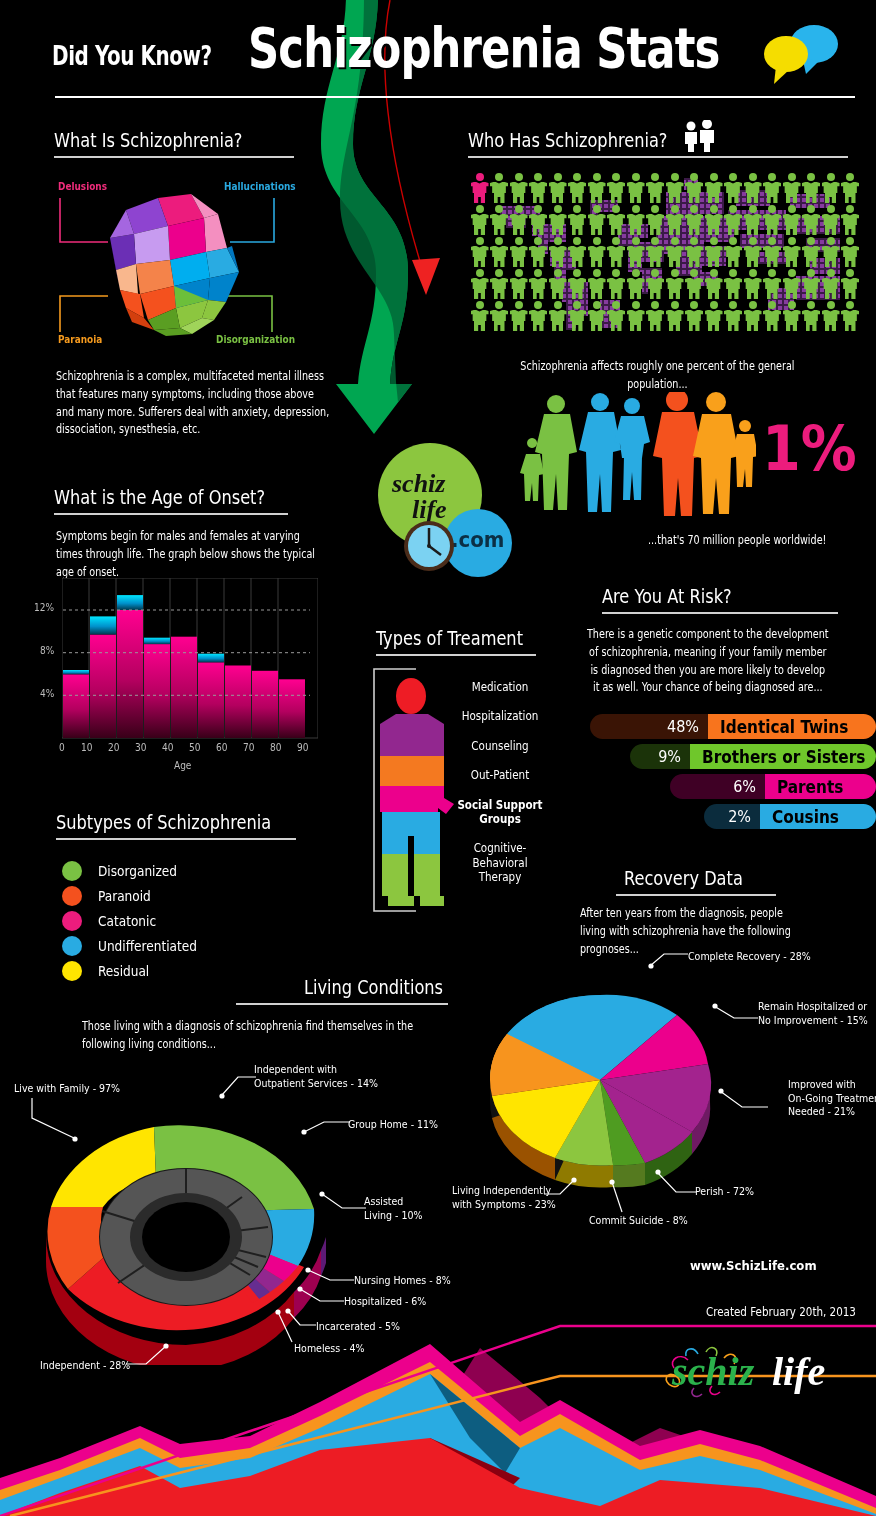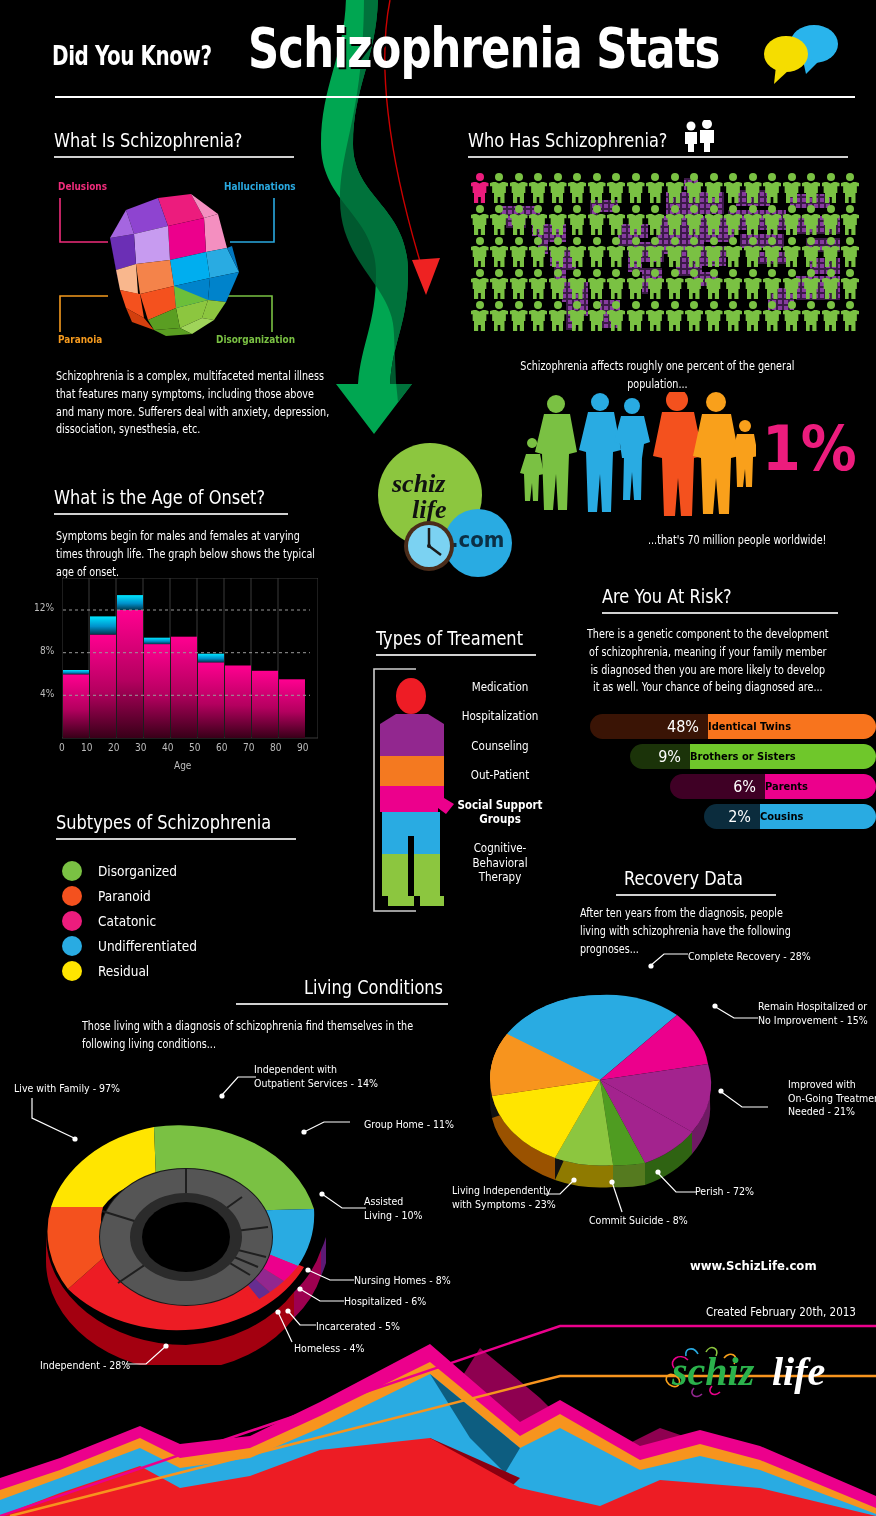--- a/index.html
+++ b/index.html
@@ -86,22 +86,22 @@
   .risk-bar {
     position: absolute; right: 0; top: 0; height: 25px;
     border-radius: 13px; overflow: hidden; display: flex; align-items: center;
   }
   .risk-dark {
     height: 100%; display: flex; align-items: center; justify-content: flex-end;
     padding-right: 9px; font-size: 16px; color: #fff;
     font-family: "DejaVu Sans Condensed", "Liberation Sans Narrow", "Liberation Sans", sans-serif;
   }
   .risk-lite {
-    height: 100%; flex: 1; display: flex; align-items: center; 
-    font-size: 11px; font-weight: bold; color: #000;
+    height: 100%; flex: 1; display: flex; align-items: center; padding-left: 12px;
+    font-size: 17px; font-weight: bold; color: #000;
     font-family: "DejaVu Sans Condensed", "Liberation Sans Narrow", "Liberation Sans", sans-serif;
     white-space: nowrap;
   }
 
   
   .treat-item {
     font-size: 11.5px; text-align: center;
     font-family: "DejaVu Sans Condensed", "Liberation Sans Narrow", "Liberation Sans", sans-serif;
     line-height: 1.25;
   }
@@ -1190,21 +1190,21 @@
       <path d="M4 2 L4 22 L46 42" stroke="#fff" stroke-width="1.2" fill="none"></path>
       <circle cx="47" cy="43" r="2.6" fill="#fff"></circle>
     </svg>
 
   <div class="abs callout" style="left:254px;top:1063px;">Independent with<br>Outpatient Services - 14%</div>
   <svg class="abs" style="left:218px;top:1075px;width:40px;height:30px;">
       <path d="M38 2 L20 2 L4 20" stroke="#fff" stroke-width="1.2" fill="none"></path>
       <circle cx="4" cy="21" r="2.6" fill="#fff"></circle>
     </svg>
 
-  <div class="abs callout" style="left:364px;top:1118px;">Group Home - 11%</div>
+  <div class="abs callout" style="left:348px;top:1118px;">Group Home - 11%</div>
   <svg class="abs" style="left:300px;top:1118px;width:52px;height:22px;">
       <path d="M50 4 L24 4 L4 14" stroke="#fff" stroke-width="1.2" fill="none"></path>
       <circle cx="4" cy="14" r="2.6" fill="#fff"></circle>
     </svg>
 
   <div class="abs callout" style="left:364px;top:1195px;">Assisted<br>Living - 10%</div>
   <svg class="abs" style="left:318px;top:1190px;width:50px;height:26px;">
       <path d="M48 18 L24 18 L4 4" stroke="#fff" stroke-width="1.2" fill="none"></path>
       <circle cx="4" cy="4" r="2.6" fill="#fff"></circle>
     </svg>

